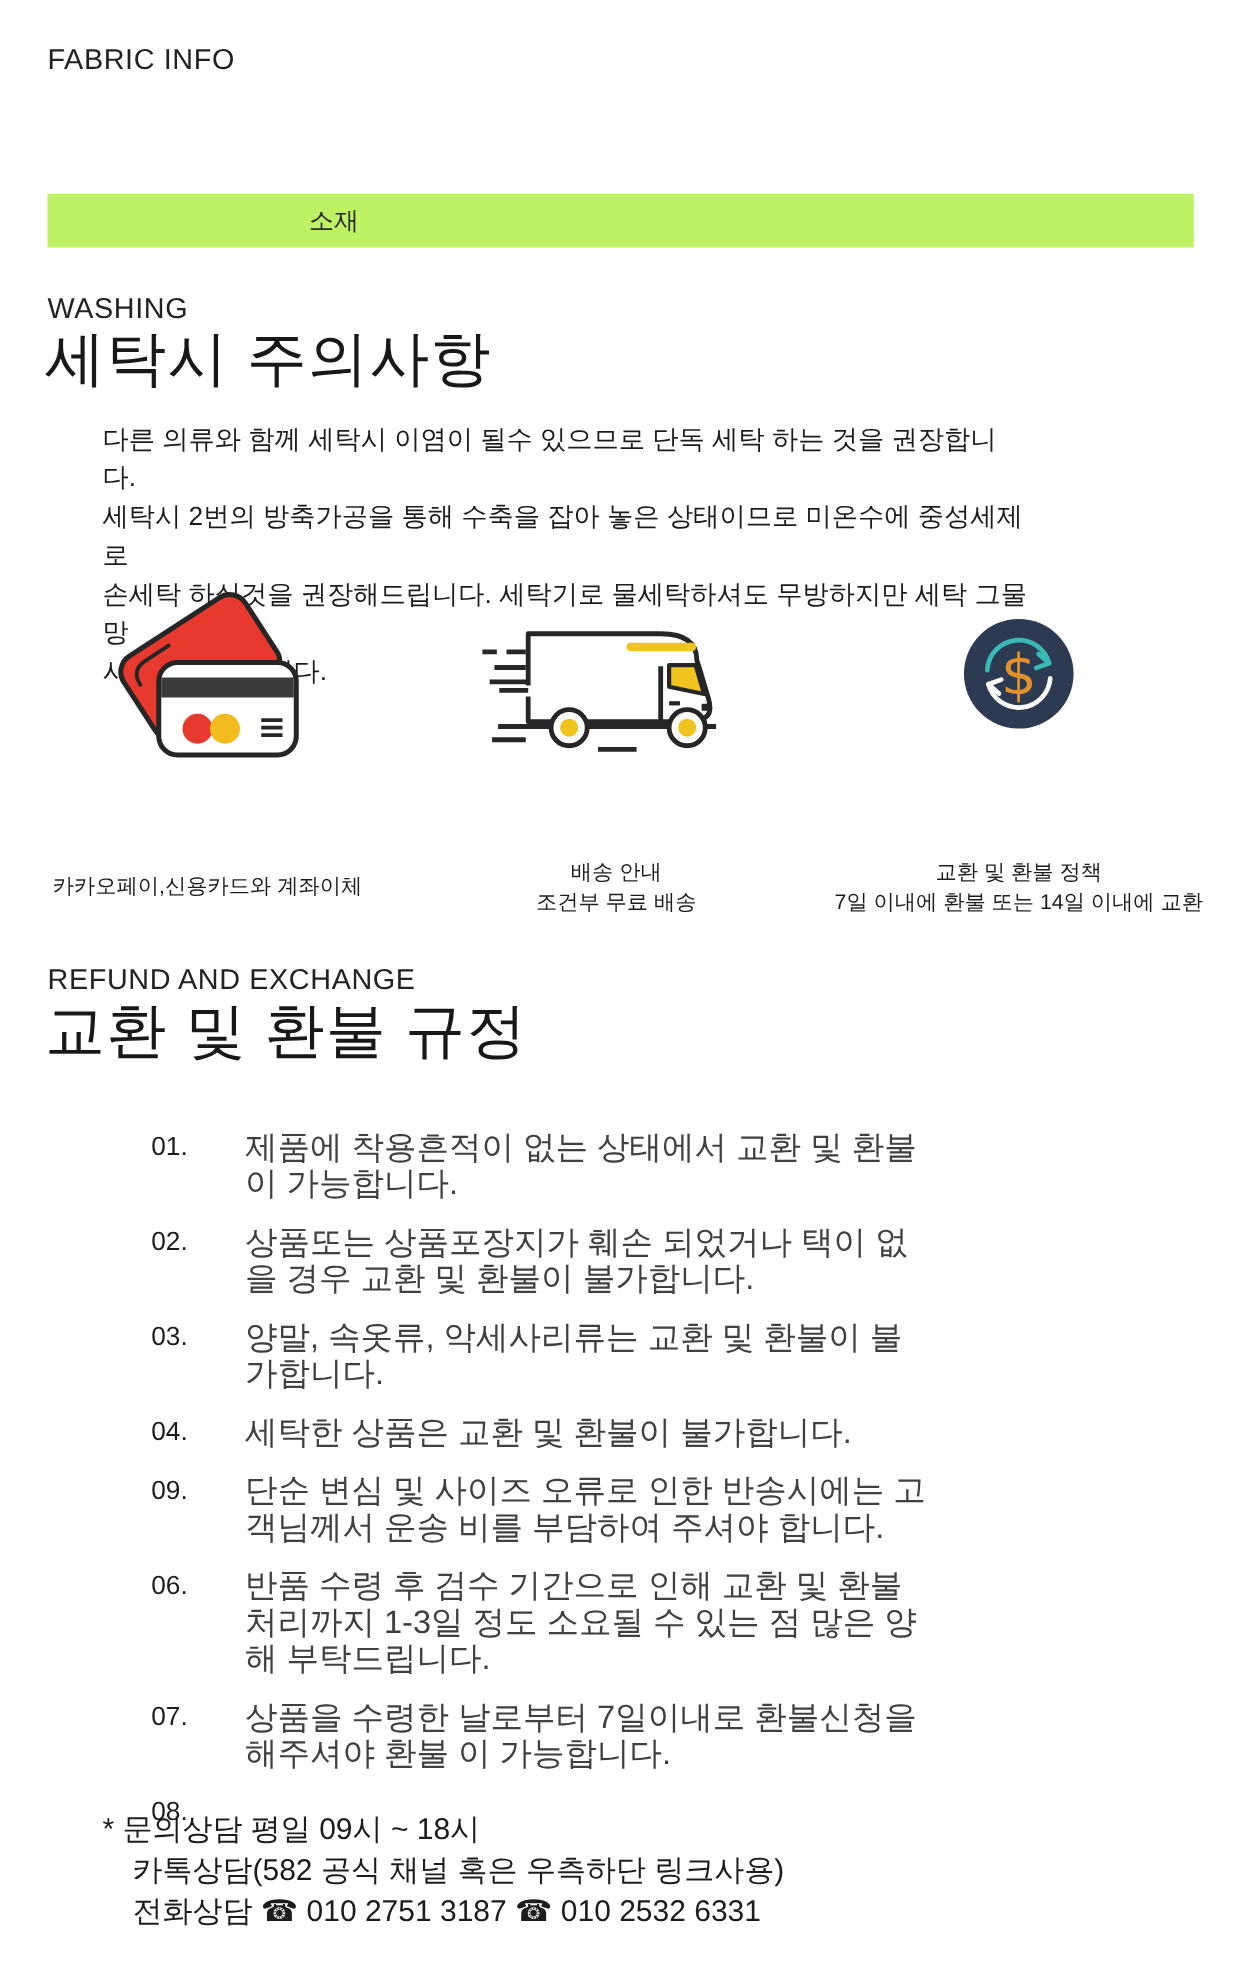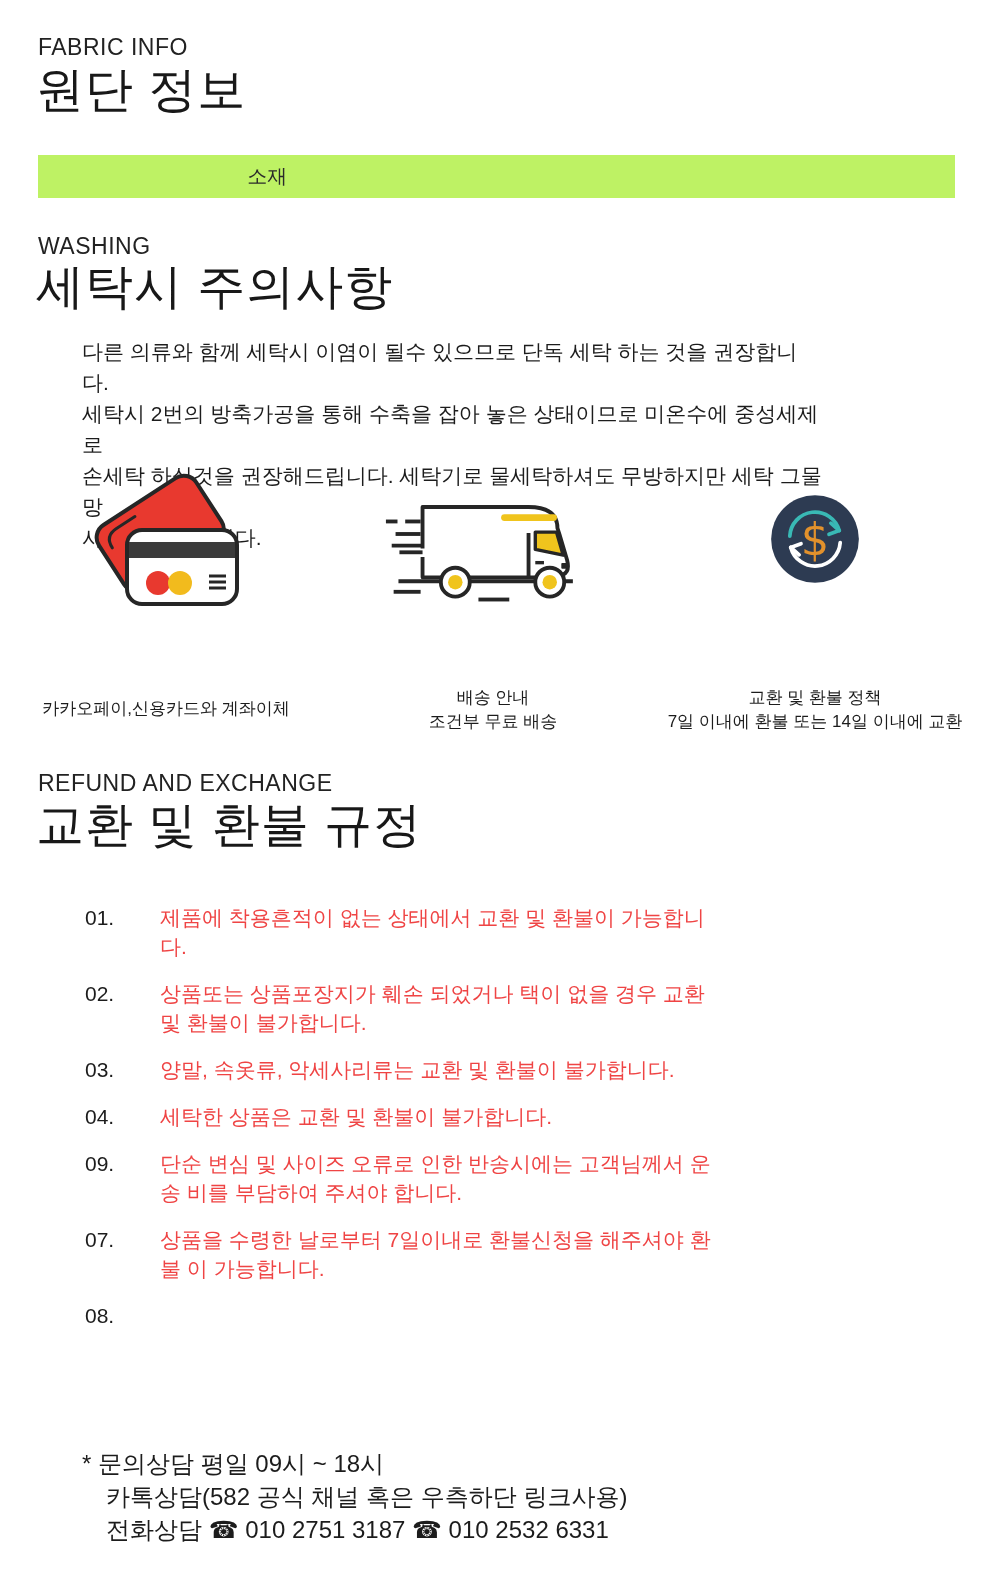--- a/index.html
+++ b/index.html
@@ -9,34 +9,33 @@
     font-family:"Liberation Sans","DejaVu Sans",sans-serif; color:#1c1c1c; overflow:hidden;
   }
   .eyebrow{ position:absolute; left:38px; font-size:23px; font-weight:400; letter-spacing:0.5px; color:#222; }
   .big-title{ position:absolute; left:36px; font-size:48px; font-weight:300; letter-spacing:1px; color:#181818; }
   .info-bar{ position:absolute; left:38px; top:155px; width:917px; height:43px; background:#bef264; display:flex; }
   .info-bar .cell{ width:50%; display:flex; align-items:center; justify-content:center; font-size:20px; color:#2a2a2a; }
   .wash-body{ position:absolute; left:82px; top:336px; width:740px; font-size:21px; line-height:31px; color:#1c1c1c; }
   .feature-icon{ position:absolute; }
   .caption{ position:absolute; transform:translateX(-50%); text-align:center; font-size:17px; line-height:24px; color:#1c1c1c; white-space:nowrap; }
   .refund-list{ position:absolute; left:85px; top:903px; width:660px; }
-  .refund-item{ display:flex; margin-bottom:18px; }
+  .refund-item{ display:flex; margin-bottom:18px;margin-left:36px; }
   .refund-item .num{ width:75px; flex:0 0 75px; font-size:21px; line-height:29px; color:#1c1c1c; }
-  .refund-item .txt{ font-size:21px; line-height:29px; color:#ef4444; max-width:568px; }
+  .refund-item .txt{ font-size:26px; line-height:29px; color:#404040; max-width:568px; }
   .contact{ position:absolute; left:82px; top:1447px; font-size:24px; line-height:33px; color:#1c1c1c; }
   .contact .line{ white-space:nowrap; }
   .contact .indent{ padding-left:24px; }
 </style>
 </head>
 <body>
 
 <div class="canvas">
 
   <div class="eyebrow" style="top:34px;text-align:center;">FABRIC INFO</div>
-  <div class="big-title" style="top:58px;">원단 정보</div>
 
   <div class="info-bar">
     <div class="cell">소재</div>
   </div>
 
   <div class="eyebrow" style="top:233px;">WASHING</div>
   <div class="big-title" style="top:255px;">세탁시 주의사항</div>
 
   <div class="wash-body">
     <div>다른 의류와 함께 세탁시 이염이 될수 있으므로 단독 세탁 하는 것을 권장합니다.</div>
@@ -128,20 +127,24 @@
     </div>
     <div class="refund-item">
       <div class="num">04.</div>
       <div class="txt">세탁한 상품은 교환 및 환불이 불가합니다.</div>
     </div>
     <div class="refund-item">
       <div class="num">09.</div>
       <div class="txt">단순 변심 및 사이즈 오류로 인한 반송시에는 고객님께서 운송 비를 부담하여 주셔야 합니다.</div>
     </div>
     <div class="refund-item">
+      <div class="num">06.</div>
+      <div class="txt">반품 수령 후 검수 기간으로 인해 교환 및 환불 처리까지 1-3일 정도 소요될 수 있는 점 많은 양해 부탁드립니다.</div>
+    </div>
+    <div class="refund-item">
       <div class="num">07.</div>
       <div class="txt">상품을 수령한 날로부터 7일이내로 환불신청을 해주셔야 환불 이 가능합니다.</div>
     </div>
     <div class="refund-item">
       <div class="num">08.</div>
     </div>
   </div>
 
   <div class="contact">
     <div class="line">* 문의상담 평일 09시 ~ 18시</div>

